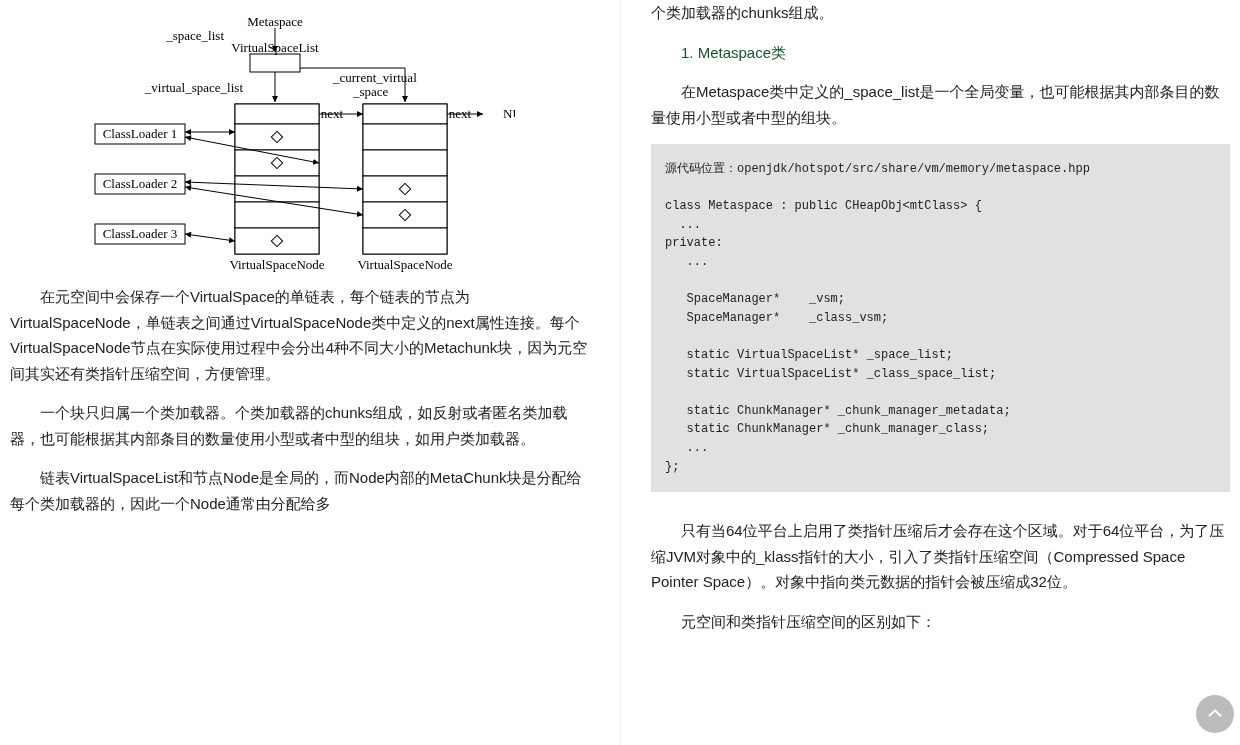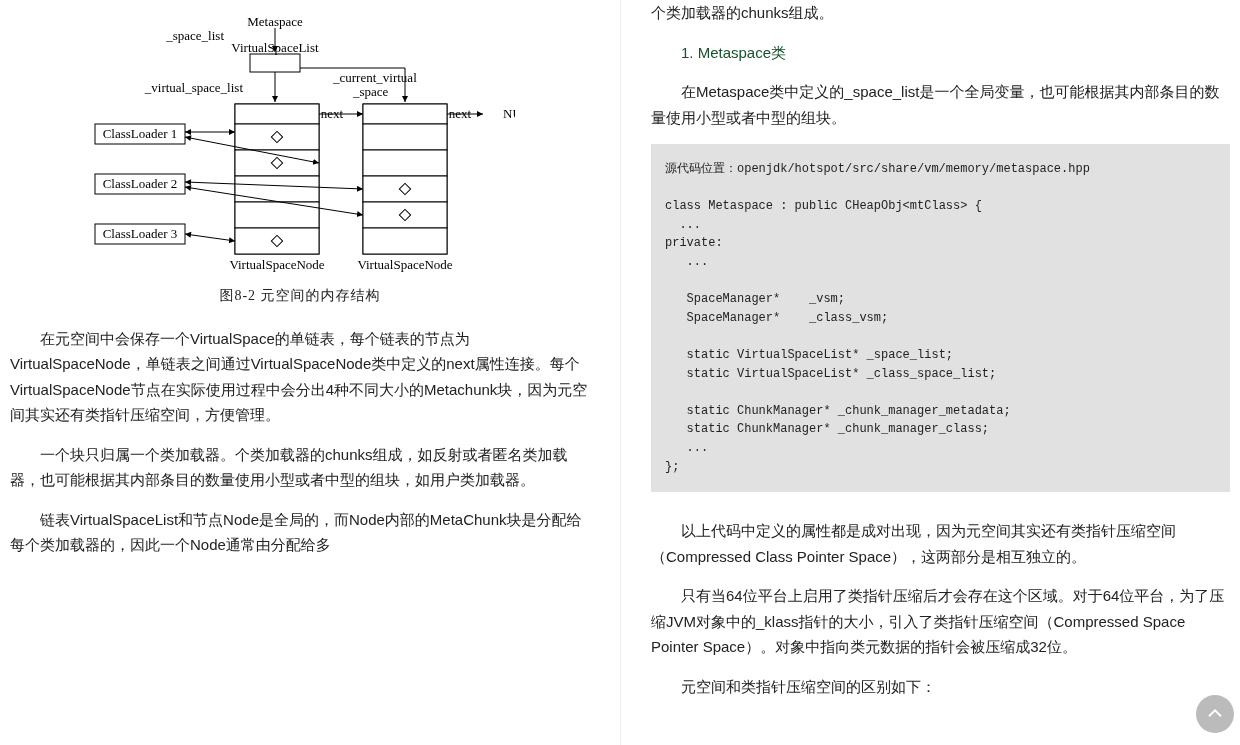--- a/index.html
+++ b/index.html
@@ -158,21 +158,20 @@
 
       <line class="ln" x1="100" y1="168" x2="278" y2="175" marker-start="url(#arrL)" marker-end="url(#arr)"></line>
       <line class="ln" x1="100" y1="173" x2="278" y2="201" marker-start="url(#arrL)" marker-end="url(#arr)"></line>
 
       <line class="ln" x1="100" y1="220" x2="150" y2="227" marker-start="url(#arrL)" marker-end="url(#arr)"></line>
 
       <text x="192" y="255" text-anchor="middle">VirtualSpaceNode</text>
       <text x="320" y="255" text-anchor="middle">VirtualSpaceNode</text>
     </svg>
   </div>
-  <div class="fig-caption">图8-2  元空间的内存结构</div>
 
   <p>在元空间中会保存一个VirtualSpace的单链表，每个链表的节点为VirtualSpaceNode，单链表之间通过VirtualSpaceNode类中定义的next属性连接。每个VirtualSpaceNode节点在实际使用过程中会分出4种不同大小的Metachunk块，因为元空间其实还有类指针压缩空间，方便管理。</p>
   <p>一个块只归属一个类加载器。个类加载器的chunks组成，如反射或者匿名类加载器，也可能根据其内部条目的数量使用小型或者中型的组块，如用户类加载器。</p>
   <p>链表VirtualSpaceList和节点Node是全局的，而Node内部的MetaChunk块是分配给每个类加载器的，因此一个Node通常由分配给多</p>
 </div>
 
 <div class="col col-right">
   <p class="no-indent">个类加载器的chunks组成。</p>
   <div class="sub-heading">1.  Metaspace类</div>
   <p>在Metaspace类中定义的_space_list是一个全局变量，也可能根据其内部条目的数量使用小型或者中型的组块。</p>
@@ -188,21 +187,20 @@
    SpaceManager*    _class_vsm;
 
    static VirtualSpaceList* _space_list;
    static VirtualSpaceList* _class_space_list;
 
    static ChunkManager* _chunk_manager_metadata;
    static ChunkManager* _chunk_manager_class;
    ...
 };</span></div>
 
-  <p>以上代码中定义的属性都是成对出现，因为元空间其实还有类指针压缩空间（Compressed Class Pointer Space），这两部分是相互独立的。</p>
   <p>只有当64位平台上启用了类指针压缩后才会存在这个区域。对于64位平台，为了压缩JVM对象中的_klass指针的大小，引入了类指针压缩空间（Compressed Space Pointer Space）。对象中指向类元数据的指针会被压缩成32位。</p>
   <p>元空间和类指针压缩空间的区别如下：</p>
 
   <div class="scroll-top-btn">
     <svg viewBox="0 0 24 24">
       <path d="M4 15 L12 7 L20 15" fill="none" stroke="#fff" stroke-width="2.5"></path>
     </svg>
   </div>
 </div>
 

